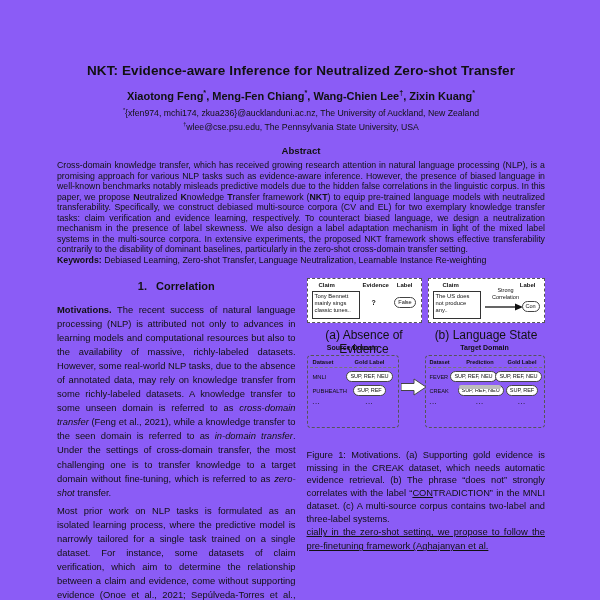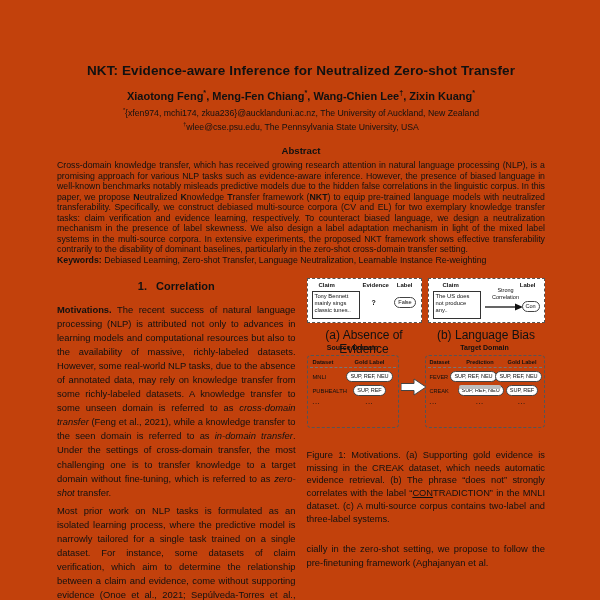--- a/index.html
+++ b/index.html
@@ -1,21 +1,21 @@
 <!DOCTYPE html>
 <html><head>
 <meta charset="utf-8">
 <style>
   html,body{margin:0;padding:0;}
   body{
     width:600px;height:600px;overflow:hidden;background:#ffffff;
     font-family:"Liberation Sans",sans-serif;color:#111;
     -webkit-font-smoothing:antialiased;
   }
-  .sheet{position:relative;width:600px;height:600px;background:#c2410c;}
+  .sheet{position:relative;width:600px;height:600px;background:#8b5cf6;}
   .content{position:absolute;left:57px;top:0;width:488px;}
 
   .title{margin-top:63px;text-align:center;font-size:13.5px;font-weight:bold;letter-spacing:.1px;}
   .authors{margin-top:11px;text-align:center;font-size:11px;font-weight:bold;}
   .affil{margin-top:3px;text-align:center;font-size:8.7px;line-height:11.5px;}
   .affil2{margin-top:0;}
   .abs-head{margin-top:12px;text-align:center;font-size:9.6px;font-weight:bold;}
   .abstract{margin-top:4px;font-size:8.75px;line-height:10.45px;text-align:justify;}
   .keywords{font-size:8.75px;line-height:10.5px;}
 
@@ -63,21 +63,21 @@
   .c-g{flex:1;text-align:center;font-size:5.8px;}
   .c-ds2{width:30px;padding-left:2px;box-sizing:border-box;font-size:5.6px;}
   .c-p2{width:45px;text-align:center;font-size:5.6px;}
   .c-g2{flex:1;text-align:center;font-size:5.6px;}
   .dots{font-weight:bold;letter-spacing:1px;font-size:6px;}
   .blockarrow{position:absolute;left:94px;top:100px;}
   .band{position:absolute;left:33px;top:29px;width:42px;height:4px;background:#bdbdbd;border-radius:2px;}
   .ccap{position:absolute;top:153px;left:0;width:100%;text-align:center;font-size:9.2px;}
 
   .figcap{margin-top:3px;font-size:9.3px;line-height:12.7px;text-align:justify;}
-  .rcol-p{margin-top:17px;}
+  .rcol-p{text-decoration:underline;}
 </style>
 </head>
 <body>
 
 <div class="sheet">
   <div class="content">
 
     <div class="title">NKT: Evidence-aware Inference for Neutralized Zero-shot Transfer</div>
     <div class="authors"><span>Xiaotong Feng</span><span class="run-sup">*</span><span>, Meng-Fen Chiang</span><span class="run-sup">*</span><span>, Wang-Chien Lee</span><span class="run-sup">†</span><span>, Zixin Kuang</span><span class="run-sup">*</span></div>
     <div class="affil"><span class="run-sup">*</span><span>{xfen974, mchi174, zkua236}@aucklanduni.ac.nz, The University of Auckland, New Zealand</span></div>
@@ -116,21 +116,21 @@
             <div class="claimbox">The US does not produce any..</div>
             <div class="corr-label">Strong Correlation</div>
             <svg class="corr-arrow" width="38" height="8">
               <line x1="0" y1="4" x2="30" y2="4" stroke="#111" stroke-width="1.3"></line>
               <polygon points="30,0.5 38,4 30,7.5" fill="#111"></polygon>
             </svg>
             <span class="pill con-pill">Con</span>
           </div>
 
           <div class="pcap pcap-a">(a) Absence of Evidence</div>
-          <div class="pcap pcap-b">(b) Language Bias</div>
+          <div class="pcap pcap-b">(b) Language State</div>
 
           <div class="dom-title dom-title-src">Source Domain</div>
           <div class="dom-title dom-title-tgt">Target Domain</div>
 
           <div class="dom-box src-box">
             <div class="trow thead">
               <span class="c-ds">Dataset</span>
               <span class="c-g">Gold Label</span>
             </div>
             <div class="trow">

